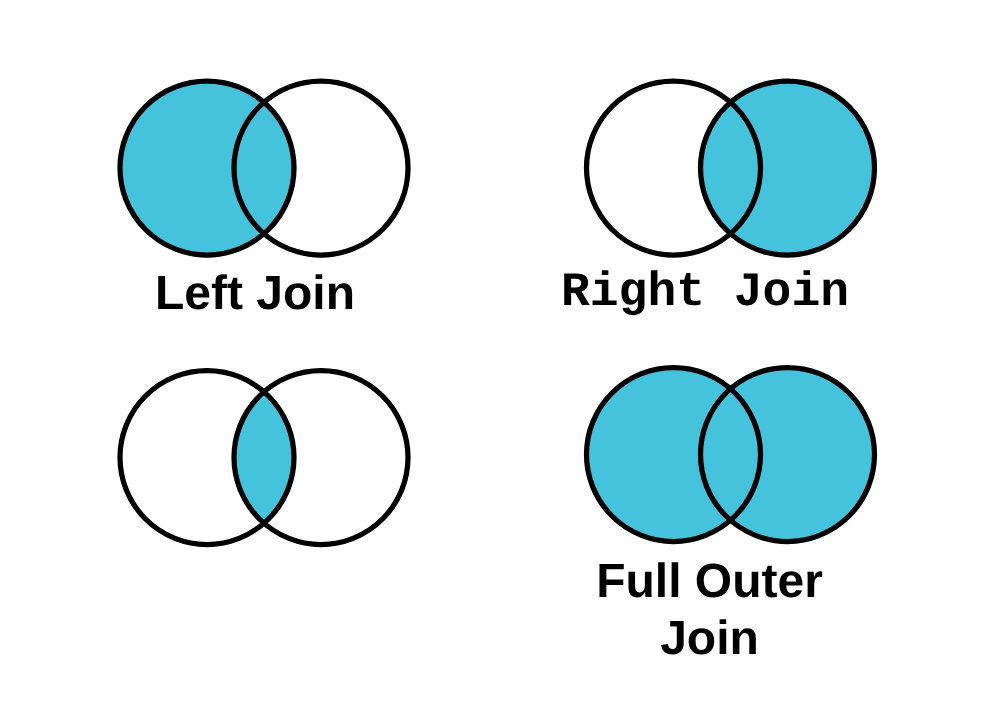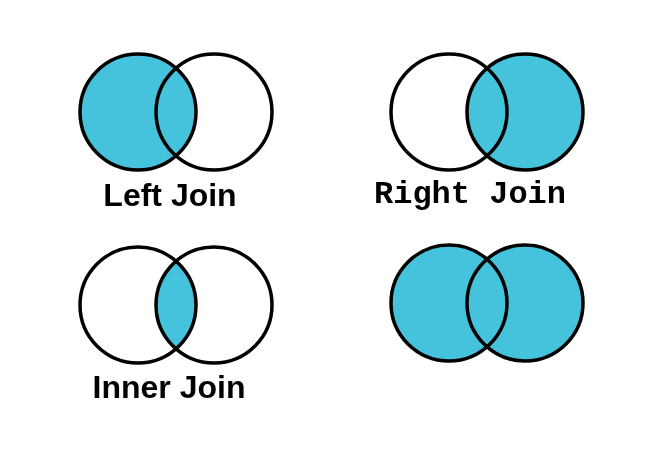--- a/index.html
+++ b/index.html
@@ -49,22 +49,22 @@
   <div class="join-label lab-1">Right Join</div>
 
   <svg class="venn-svg svg-2" width="240" height="130">
       <clipPath id="vennclip2">
         <circle cx="76" cy="64" r="58" fill="none"></circle>
       </clipPath>
       <circle cx="152" cy="64" r="58" fill="#45c3dc" clip-path="url(#vennclip2)"></circle>
       <circle cx="76" cy="64" r="58" fill="none" stroke="#000000" stroke-width="3.5"></circle>
       <circle cx="152" cy="64" r="58" fill="none" stroke="#000000" stroke-width="3.5"></circle>
     </svg>
-  <div class="join-label lab-2">Inner Join</div>
 
   <svg class="venn-svg svg-3" width="240" height="130">
       <circle cx="76" cy="64" r="58" fill="#45c3dc"></circle>
       <circle cx="152" cy="64" r="58" fill="#45c3dc"></circle>
       <circle cx="76" cy="64" r="58" fill="none" stroke="#000000" stroke-width="3.5"></circle>
       <circle cx="152" cy="64" r="58" fill="none" stroke="#000000" stroke-width="3.5"></circle>
     </svg>
+  <div class="join-label lab-3">Full Outer Join</div>
 
 </div>
 
 </body></html>

